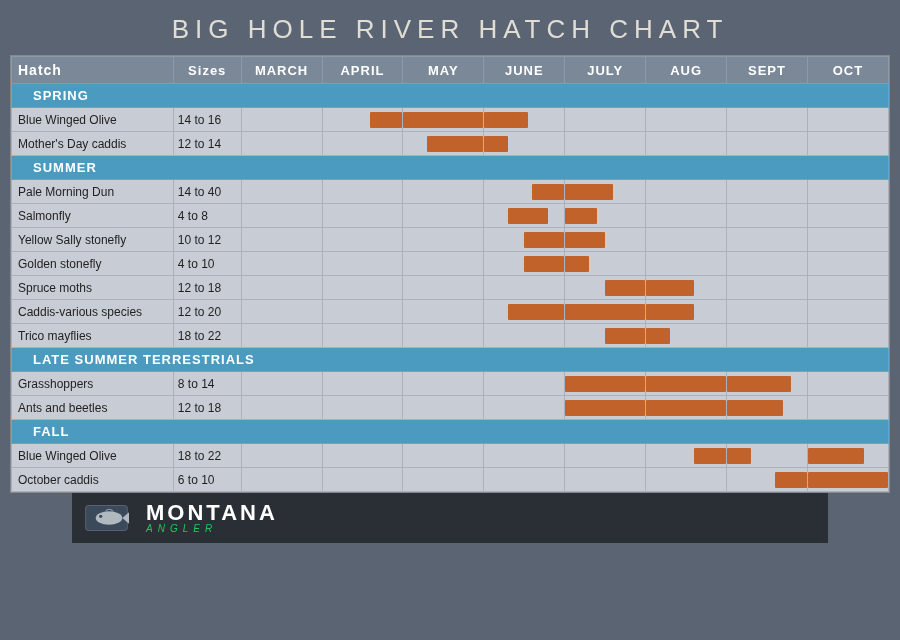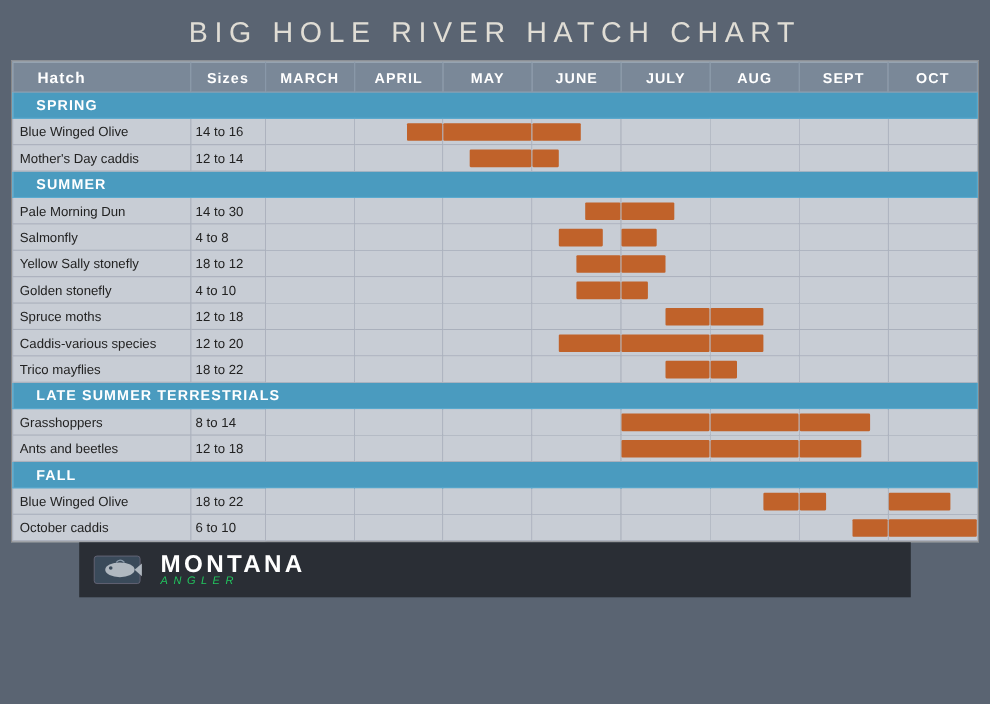--- a/index.html
+++ b/index.html
@@ -38,21 +38,21 @@
       color: #fff;
       text-align: center;
       padding: 5px 2px;
       border: 1px solid #8a9aaa;
       font-weight: bold;
       font-size: 13px;
       letter-spacing: 1px;
     }
     th.hatch-col {
       text-align: left;
-      padding-left: 22px;
+      padding-left: 6px;
       font-size: 14px;
     }
     th.sizes-col {
       font-size: 13px;
     }
     td {
       border: 1px solid #aab0bc;
       padding: 3px 2px;
       height: 24px;
       background: #c8cdd5;
@@ -194,21 +194,21 @@
           <td class="month-cell col-month"></td>
           <td class="month-cell col-month"></td>
           <td class="month-cell col-month"></td>
           <td class="month-cell col-month"></td>
         </tr>
         <tr class="section-header">
           <td colspan="10">SUMMER</td>
         </tr>
         <tr>
           <td class="hatch-name col-hatch">Pale Morning Dun</td>
-          <td class="sizes col-sizes">14 to 30</td>
+          <td class="sizes col-sizes">14 to 40</td>
           <td class="month-cell col-month"></td>
           <td class="month-cell col-month"></td>
           <td class="month-cell col-month"></td>
           <td class="month-cell col-month">
             <span class="bar" style="left: 60%; width: 40%;"></span>
           </td>
           <td class="month-cell col-month">
             <span class="bar" style="left: 0%; width: 60%;"></span>
           </td>
           <td class="month-cell col-month"></td>
@@ -226,21 +226,21 @@
           </td>
           <td class="month-cell col-month">
             <span class="bar" style="left: 0%; width: 40%;"></span>
           </td>
           <td class="month-cell col-month"></td>
           <td class="month-cell col-month"></td>
           <td class="month-cell col-month"></td>
         </tr>
         <tr>
           <td class="hatch-name col-hatch">Yellow Sally stonefly</td>
-          <td class="sizes col-sizes">18 to 12</td>
+          <td class="sizes col-sizes">10 to 12</td>
           <td class="month-cell col-month"></td>
           <td class="month-cell col-month"></td>
           <td class="month-cell col-month"></td>
           <td class="month-cell col-month">
             <span class="bar" style="left: 50%; width: 50%;"></span>
           </td>
           <td class="month-cell col-month">
             <span class="bar" style="left: 0%; width: 50%;"></span>
           </td>
           <td class="month-cell col-month"></td>

